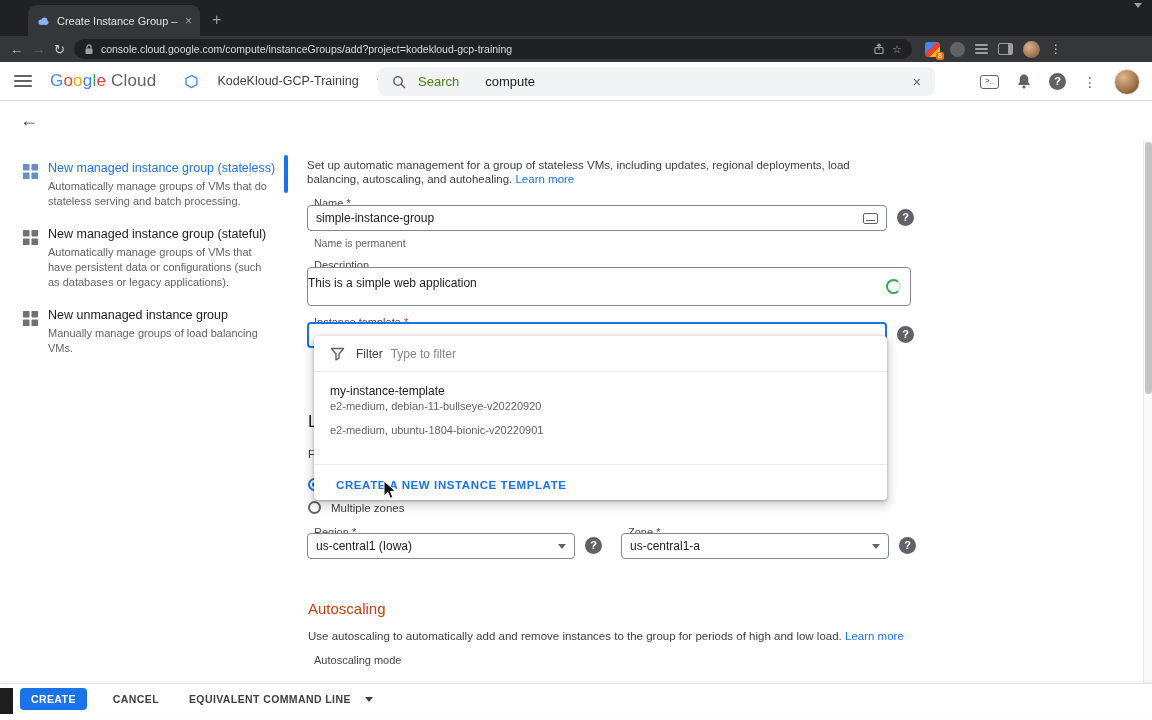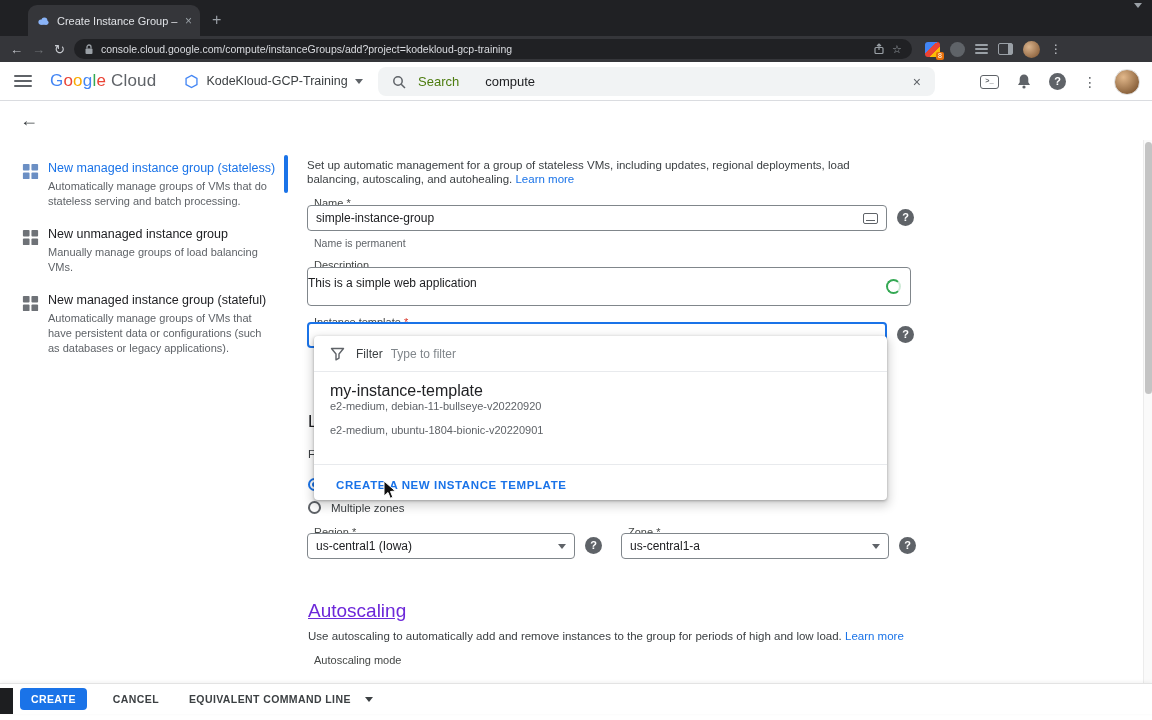--- a/index.html
+++ b/index.html
@@ -32,21 +32,21 @@
   .sidepanel { width:15px; height:12px; border:1.5px solid #9aa0a6; border-radius:2px; position:relative; }
   .sidepanel::after { content:""; position:absolute; right:0; top:0; width:4px; height:100%; background:#9aa0a6; }
   .b-avatar { width:17px; height:17px; border-radius:50%; background:radial-gradient(circle at 35% 35%, #d9b38c, #7a4f2b); }
   .kebab { color:#c6c9ce; font-size:12px; letter-spacing:0; }
   
   .gc-header { position:absolute; left:0; top:62px; width:1152px; height:39px; background:#fff; border-bottom:1px solid #dadce0; display:flex; align-items:center; padding:0 14px; }
   .hamburger { width:18px; margin-right:18px; }
   .hamburger span { display:block; width:18px; height:2px; background:#5f6368; margin:3px 0; border-radius:1px; }
   .gc-logo { font-size:17px; letter-spacing:.2px; white-space:nowrap; }
   .c-b{color:#4285F4}.c-r{color:#EA4335}.c-y{color:#F9AB00}.c-g{color:#34A853}.c-gray{color:#5f6368}
-  .proj-chip { display:flex; align-items:center; gap:7px; margin-left:28px; }
+  .proj-chip { display:flex; align-items:center; gap:18px; margin-left:28px; }
   .proj-name { font-size:12.5px; color:#3c4043; }
   .caret-down { width:0; height:0; border-left:4px solid transparent; border-right:4px solid transparent; border-top:5px solid #5f6368; }
   .gc-search { position:absolute; left:378px; top:5px; width:557px; height:29px; background:#f1f3f4; border-radius:8px; display:flex; align-items:center; padding:0 14px; }
   .gc-search-label { font-size:13px; color:#4d7c0f; margin-left:12px; }
   .gc-search-query { font-size:13px; color:#202124; margin-left:26px; }
   .gc-search-clear { margin-left:auto; color:#5f6368; font-size:14px; }
   .gc-icons { position:absolute; right:12px; top:0; height:39px; display:flex; align-items:center; gap:17px; }
   .term-box { width:19px; height:14px; border:1.5px solid #5f6368; border-radius:3px; font-family:"Liberation Mono",monospace; font-size:7px; font-weight:bold; color:#5f6368; text-align:center; line-height:11px; }
   .help-round { width:17px; height:17px; border-radius:50%; background:#5f6368; color:#fff; font-size:11px; font-weight:bold; text-align:center; line-height:17px; }
   .g-avatar { width:26px; height:26px; border-radius:50%; background:radial-gradient(circle at 35% 30%, #e2b88b, #6b431f); border:1px solid #e0e0e0; }
@@ -82,35 +82,35 @@
   .kbd-icon::after { content:""; position:absolute; left:2px; right:2px; bottom:1.5px; height:1.5px; background:#5f6368; }
   
   .dropdown { position:absolute; left:7px; top:196px; width:573px; height:164px; background:#fff; border-radius:4px; z-index:6;
               box-shadow:0 1px 3px rgba(0,0,0,.3), 0 4px 10px 3px rgba(0,0,0,.15); }
   .dd-filter { height:36px; display:flex; align-items:center; padding:0 16px; border-bottom:1px solid #e8eaed; }
   .dd-filter-label { font-size:12px; color:#3c4043; margin-left:11px; }
   .dd-filter input { border:none; outline:none; font-size:12px; margin-left:8px; width:240px; font-family:inherit; color:#202124; background:transparent; }
   .dd-filter input::placeholder { color:#80868b; }
   .dd-opts { padding:6px 0; }
   .dd-opt { padding:5px 16px; height:40px; }
-  .dd-opt-name { font-size:16px; color:#202124; line-height:16px; }
+  .dd-opt-name { font-size:12px; color:#202124; line-height:16px; }
   .dd-opt-desc { font-size:11px; color:#5f6368; line-height:14px; }
   .dd-create { border-top:1px solid #e8eaed; height:40px; display:flex; align-items:center; padding-left:22px; }
   .dd-create-btn { color:#1a73e8; font-size:11.5px; font-weight:bold; letter-spacing:.6px; }
   
   .frag-heading { position:absolute; left:1px; top:272px; font-size:17px; color:#202124; }
   .frag-text { position:absolute; left:1px; top:308px; font-size:11.5px; color:#3c4043; }
   .radio { width:13px; height:13px; border:2px solid #5f6368; border-radius:50%; background:#fff; }
   .radio.sel { border-color:#1a73e8; position:relative; }
   .radio.sel::after { content:""; position:absolute; left:2px; top:2px; width:5px; height:5px; background:#1a73e8; border-radius:50%; }
   .radio-row { position:absolute; display:flex; align-items:center; gap:10px; }
   .radio-label { font-size:11.5px; color:#3c4043; }
   .sel-caret { margin-left:auto; }
   
-  .h2 { position:absolute; font-size:19px; color:#6d28d9;text-decoration:underline; }
+  .h2 { position:absolute; font-size:15px; color:#c2410c; }
   .para { position:absolute; font-size:11.5px; color:#3c4043; }
   
   .footer { position:absolute; left:0; top:683px; width:1152px; height:31px; background:#fff; border-top:1px solid #e3e3e3;
             box-shadow:0 -1px 4px rgba(0,0,0,.06); display:flex; align-items:center; padding-left:20px; z-index:10; }
   .btn-primary { background:#1a73e8; color:#fff; font-size:10.5px; font-weight:bold; letter-spacing:.4px; padding:5px 11px; border-radius:4px; border:none; }
   .btn-text { color:#3c4043; font-size:10.5px; font-weight:bold; letter-spacing:.4px; background:none; border:none; }
   .footer .btn-text.cancel { margin-left:26px; }
   .footer .btn-text.equiv { margin-left:30px; }
   .footer .eq-caret { margin-left:14px; }
   .artifact { position:absolute; left:0; top:688px; width:13px; height:26px; background:#1d1e20; z-index:11; }
@@ -225,32 +225,32 @@
         <div class="side-title">New managed instance group (stateless)</div>
         <div class="side-desc">Automatically manage groups of VMs that do stateless serving and batch processing.</div>
       </div>
       <div class="side-item">
         <svg class="side-icon" width="19" height="19" viewBox="0 0 20 20" style="color:#6e7277">
           <rect x="2" y="2" width="7" height="7" rx="1" fill="currentColor"></rect>
             <rect x="11" y="2" width="7" height="7" rx="1" fill="currentColor"></rect>
           <rect x="2" y="11" width="7" height="7" rx="1" fill="currentColor"></rect>
             <rect x="11" y="11" width="7" height="7" rx="1" fill="currentColor"></rect>
         </svg>
-        <div class="side-title">New unmanaged instance group</div>
-        <div class="side-desc">Manually manage groups of load balancing VMs.</div>
+        <div class="side-title">New managed instance group (stateful)</div>
+        <div class="side-desc">Automatically manage groups of VMs that have persistent data or configurations (such as databases or legacy applications).</div>
       </div>
       <div class="side-item">
         <svg class="side-icon" width="19" height="19" viewBox="0 0 20 20" style="color:#6e7277">
           <rect x="2" y="2" width="7" height="7" rx="1" fill="currentColor"></rect>
             <rect x="11" y="2" width="7" height="7" rx="1" fill="currentColor"></rect>
           <rect x="2" y="11" width="7" height="7" rx="1" fill="currentColor"></rect>
             <rect x="11" y="11" width="7" height="7" rx="1" fill="currentColor"></rect>
         </svg>
-        <div class="side-title">New managed instance group (stateful)</div>
-        <div class="side-desc">Automatically manage groups of VMs that have persistent data or configurations (such as databases or legacy applications).</div>
+        <div class="side-title">New unmanaged instance group</div>
+        <div class="side-desc">Manually manage groups of load balancing VMs.</div>
       </div>
     </div>
 
     <div class="main">
       <div class="intro"><span>Set up automatic management for a group of stateless VMs, including updates, regional deployments, load balancing, autoscaling, and autohealing.</span> <a class="lm" href="#">Learn more</a></div>
 
       <div class="f-label" style="left:7px; top:57px;"><span>Name</span> <span class="req">*</span></div>
       <div class="field" style="left:0; top:65px; width:580px; height:26px;">
         <span class="val">simple-instance-group</span>
         <span class="kbd-icon"></span>

